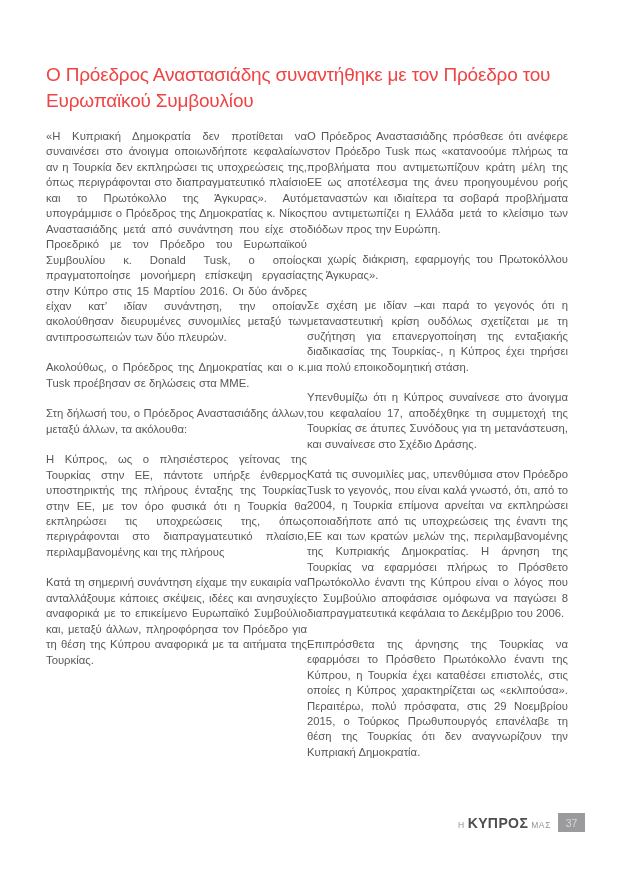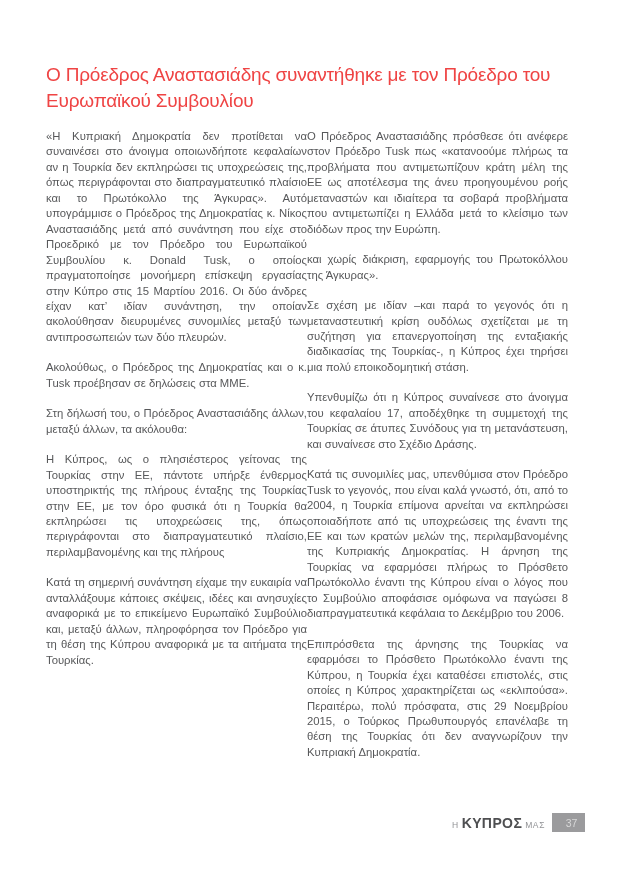--- a/index.html
+++ b/index.html
@@ -70,21 +70,20 @@
   }
   .page-box {
     width: 27px;
     height: 19px;
     background: #9b9b9d;
     color: #d8d8d8;
     font-size: 10.5px;
     display: flex;
     align-items: center;
     justify-content: center;
-    padding-left: 6px;
   }
 </style>
 </head>
 <body>
 
 <div class="page">
 
   <h1 class="article-title">Ο Πρόεδρος Αναστασιάδης συναντήθηκε με τον Πρόεδρο του Ευρωπαϊκού Συμβουλίου</h1>
 
   <div class="columns">

